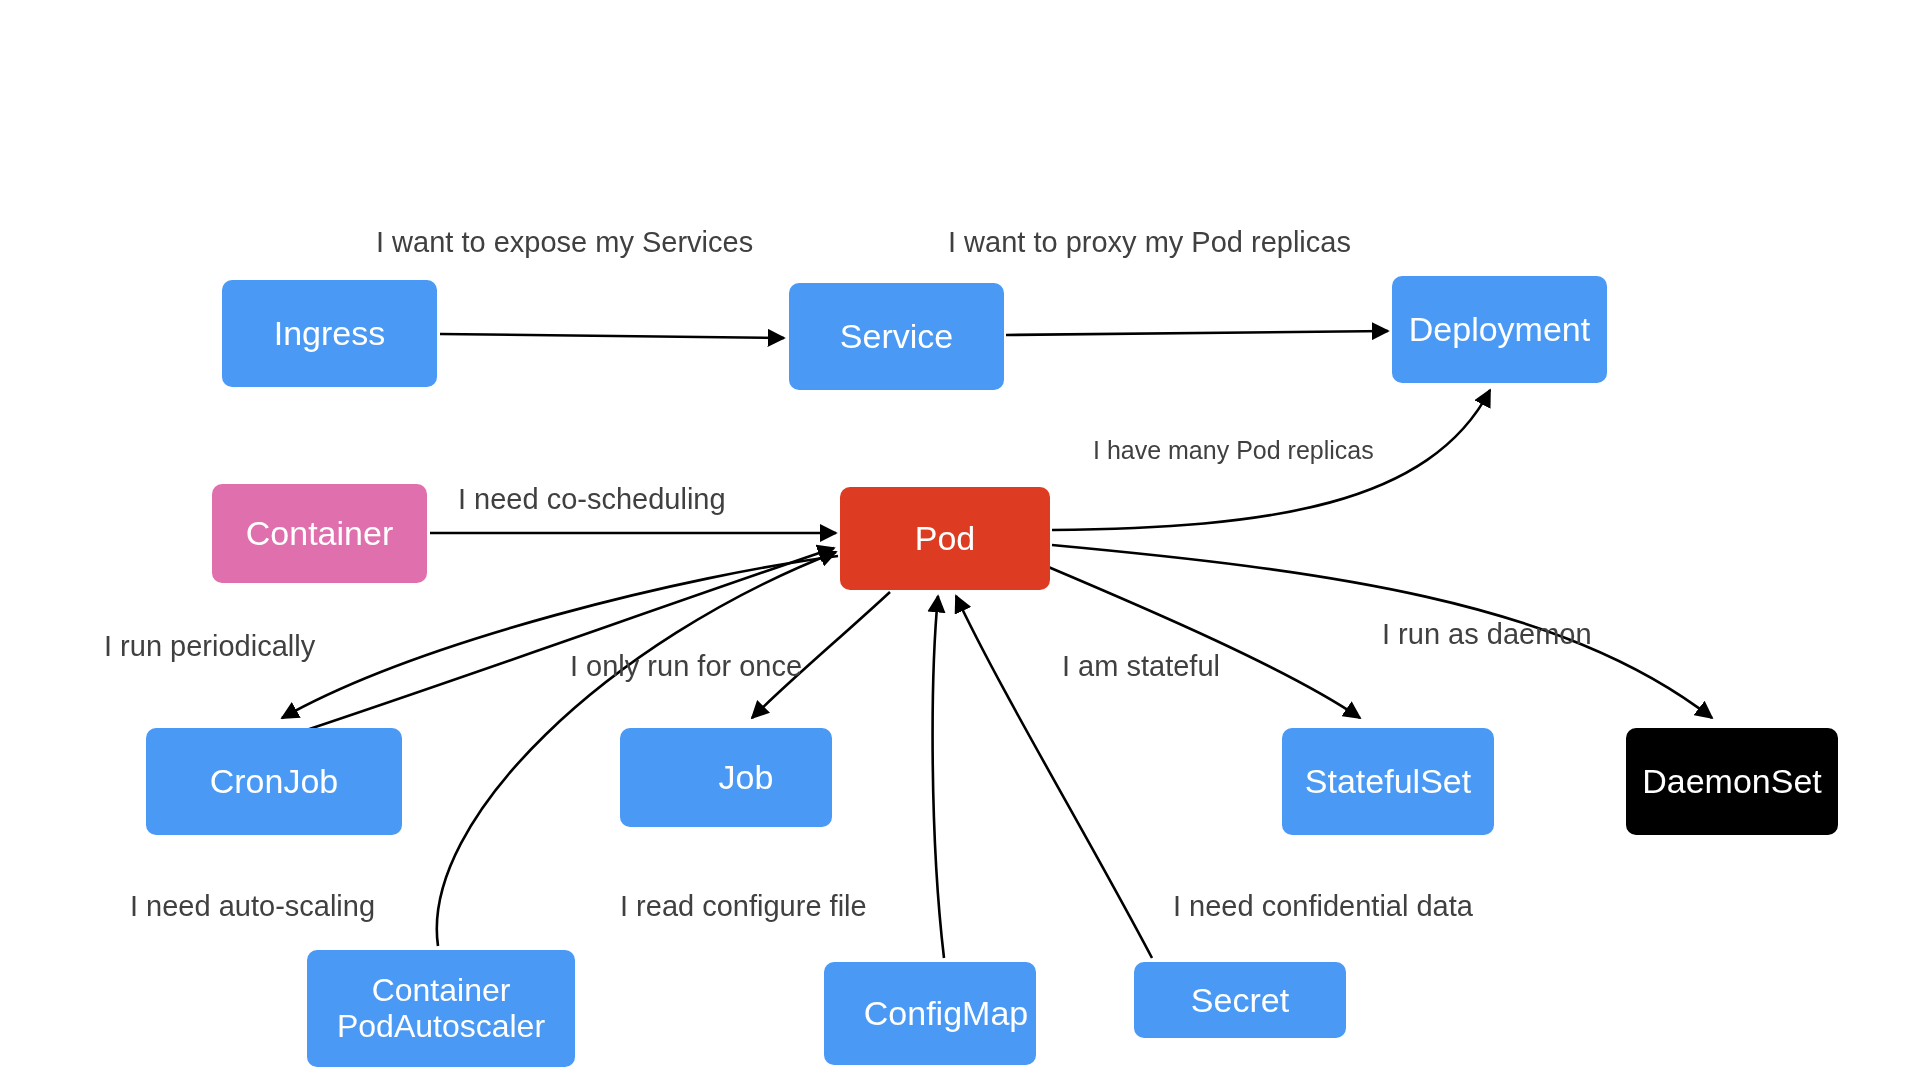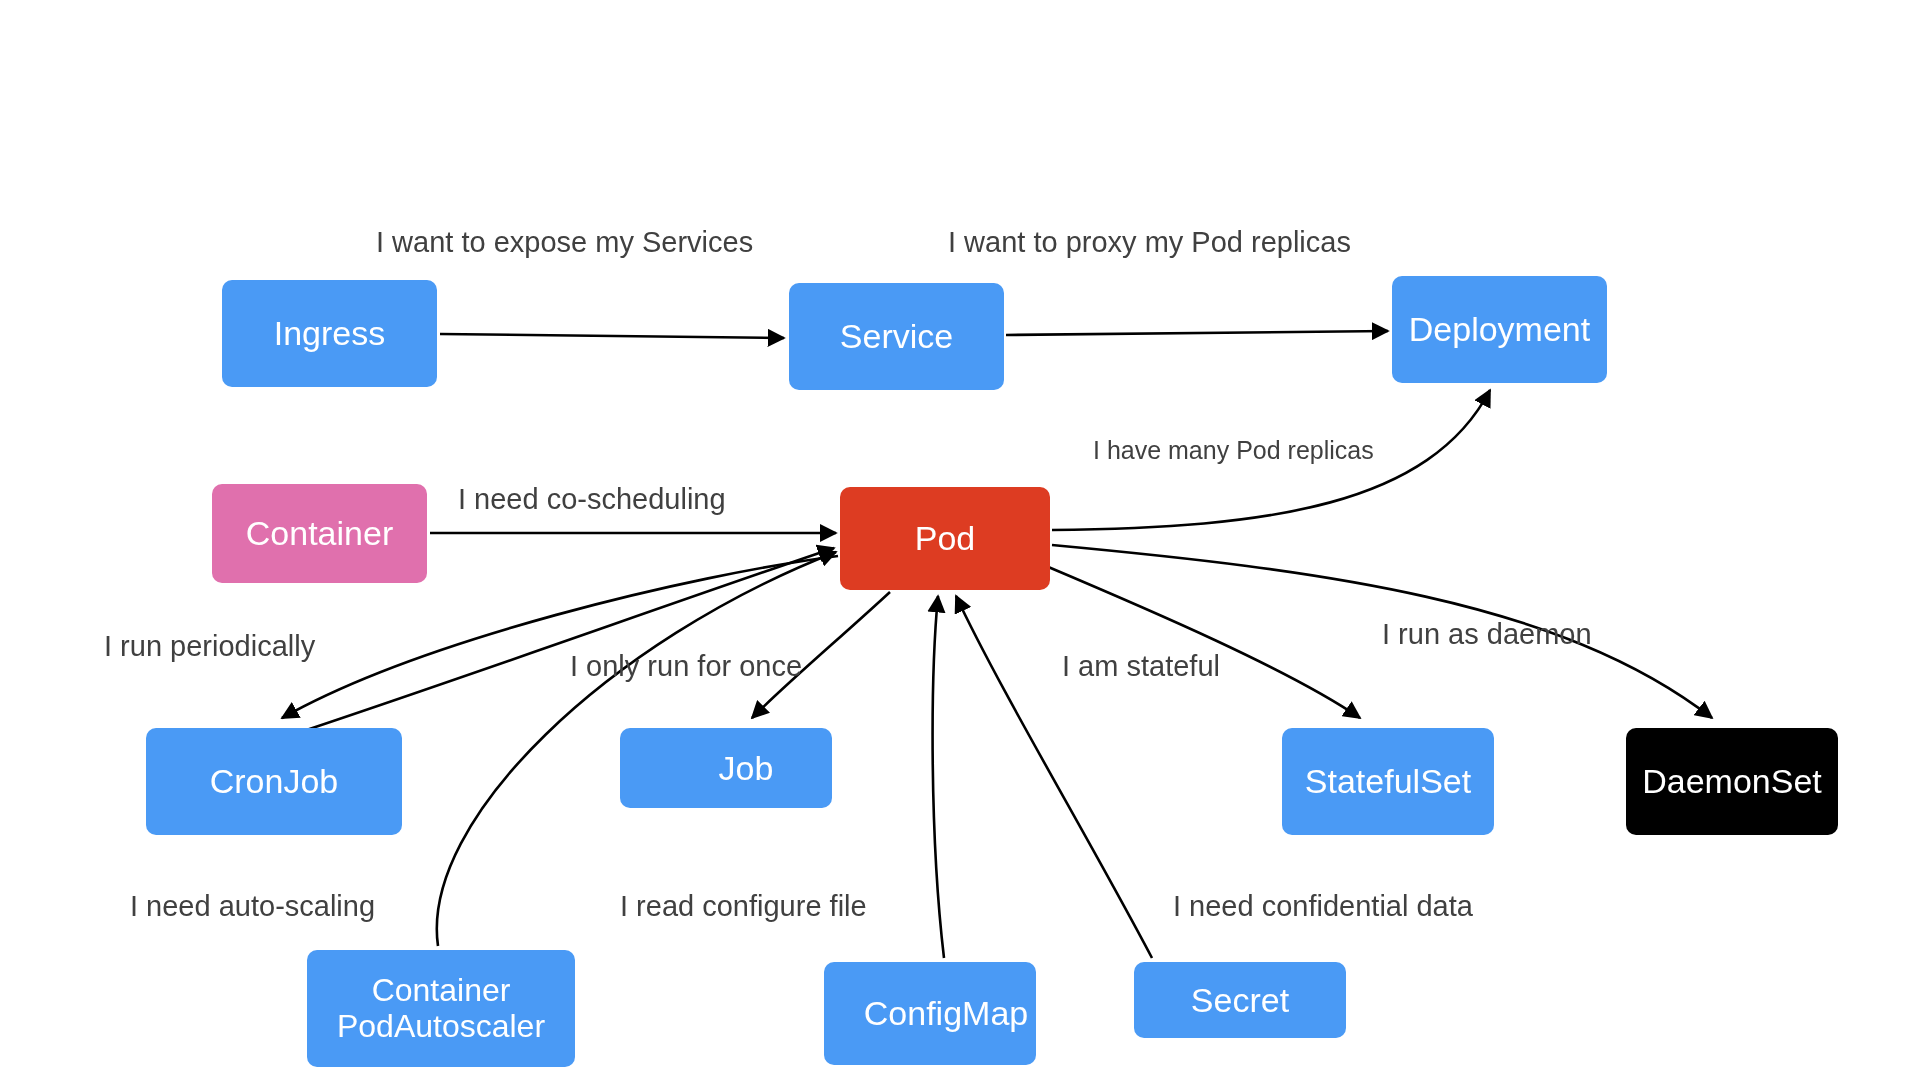--- a/index.html
+++ b/index.html
@@ -74,21 +74,21 @@
     </g>
   </svg>
 
   <div id="nodes">
       <div class="node" style="left: 222px; top: 280px; width: 215px; height: 107px; background: rgb(74, 154, 245); font-size: 34px;">Ingress</div>
       <div class="node" style="left: 789px; top: 283px; width: 215px; height: 107px; background: rgb(74, 154, 245); font-size: 34px;">Service</div>
       <div class="node" style="left: 1392px; top: 276px; width: 215px; height: 107px; background: rgb(74, 154, 245); font-size: 34px;">Deployment</div>
       <div class="node" style="left: 212px; top: 484px; width: 215px; height: 99px; background: rgb(224, 112, 173); font-size: 34px;">Container</div>
       <div class="node" style="left: 840px; top: 487px; width: 210px; height: 103px; background: rgb(221, 60, 34); font-size: 34px;">Pod</div>
       <div class="node" style="left: 146px; top: 728px; width: 256px; height: 107px; background: rgb(74, 154, 245); font-size: 34px;">CronJob</div>
-      <div class="node" style="left: 620px; top: 728px; width: 212px; height: 80px; background: rgb(74, 154, 245); font-size: 34px; padding-left: 40px;">Job</div>
+      <div class="node" style="left: 620px; top: 728px; width: 212px; height: 99px; background: rgb(74, 154, 245); font-size: 34px; padding-left: 40px;">Job</div>
       <div class="node" style="left: 1282px; top: 728px; width: 212px; height: 107px; background: rgb(74, 154, 245); font-size: 34px;">StatefulSet</div>
       <div class="node" style="left: 1626px; top: 728px; width: 212px; height: 107px; background: #000000; font-size: 34px;">DaemonSet</div>
       <div class="node" style="left: 307px; top: 950px; width: 268px; height: 117px; background: rgb(74, 154, 245); font-size: 32px;">Container
 PodAutoscaler</div>
       <div class="node" style="left: 824px; top: 962px; width: 212px; height: 103px; background: rgb(74, 154, 245); font-size: 34px; padding-left: 32px;">ConfigMap</div>
       <div class="node" style="left: 1134px; top: 962px; width: 212px; height: 76px; background: rgb(74, 154, 245); font-size: 34px;">Secret</div>
     </div>
   <div id="labels">
       <div class="edge-label" style="left: 376px; top: 228px; font-size: 29px;">I want to expose my Services</div>
       <div class="edge-label" style="left: 948px; top: 228px; font-size: 29px;">I want to proxy my Pod replicas</div>

